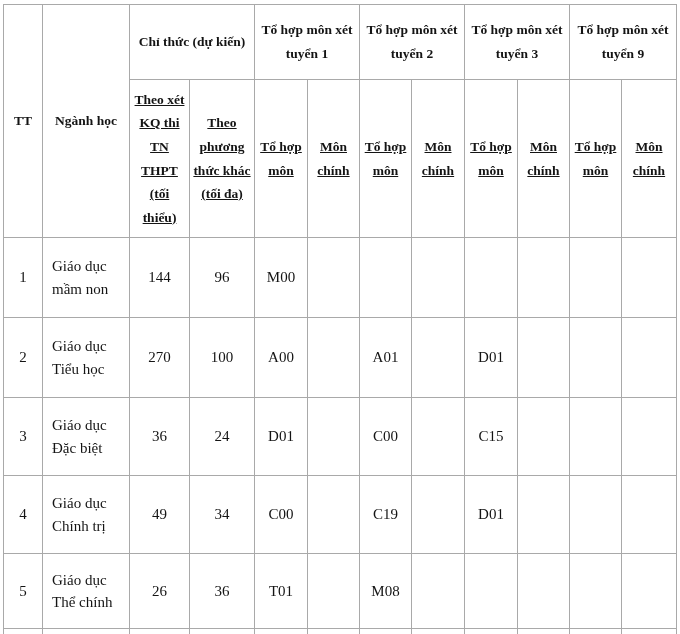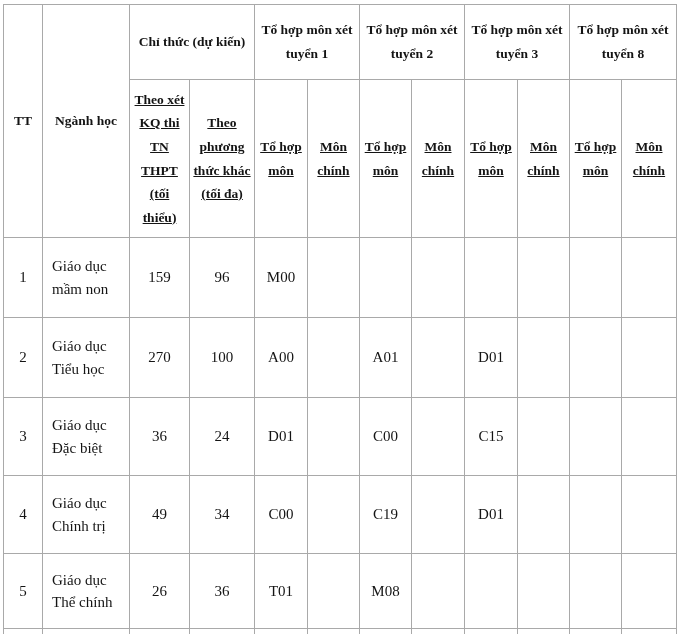--- a/index.html
+++ b/index.html
@@ -77,40 +77,40 @@
       <col style="width:55px">
     </colgroup>
     <thead>
       <tr class="group-row">
         <th rowspan="2">TT</th>
         <th rowspan="2">Ngành học</th>
         <th colspan="2">Chỉ thức (dự kiến)</th>
         <th colspan="2">Tổ hợp môn xét tuyển 1</th>
         <th colspan="2">Tổ hợp môn xét tuyển 2</th>
         <th colspan="2">Tổ hợp môn xét tuyển 3</th>
-        <th colspan="2">Tổ hợp môn xét tuyển 8</th>
+        <th colspan="2">Tổ hợp môn xét tuyển 9</th>
       </tr>
       <tr class="sub-row">
         <th>Theo xét KQ thi TN THPT (tối thiểu)</th>
         <th>Theo phương thức khác (tối đa)</th>
         <th>Tổ hợp môn</th>
         <th>Môn chính</th>
         <th>Tổ hợp môn</th>
         <th>Môn chính</th>
         <th>Tổ hợp môn</th>
         <th>Môn chính</th>
         <th>Tổ hợp môn</th>
         <th>Môn chính</th>
       </tr>
     </thead>
     <tbody>
         <tr>
           <td>1</td>
           <td class="nganh">Giáo dục mầm non</td>
-          <td>159</td>
+          <td>144</td>
           <td>96</td>
           <td>M00</td>
           <td></td>
           <td></td>
           <td></td>
           <td></td>
           <td></td>
           <td></td>
           <td></td>
         </tr>

